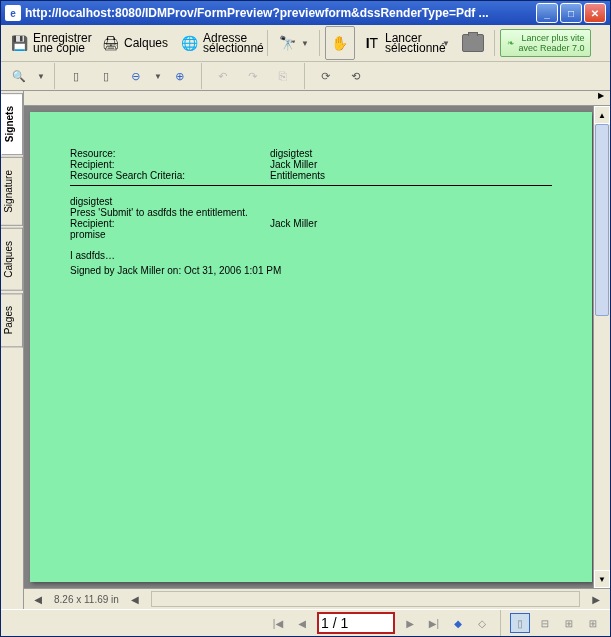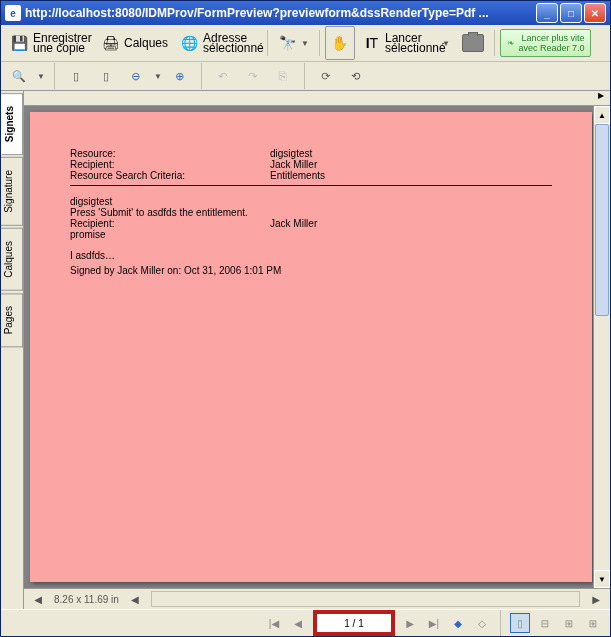--- a/index.html
+++ b/index.html
@@ -21,34 +21,34 @@
 .subbar{height:28px;background:#ece9d8;border-bottom:1px solid #999;display:flex;align-items:center;padding:0 6px;gap:6px}
 .zselect{width:80px;height:18px;font-size:11px;background:#fff;border:1px solid #7f9db9;text-align:center}
 .ibtn{width:22px;height:22px;display:flex;align-items:center;justify-content:center;border:1px solid transparent;color:#555}
 .ibtn.dis{color:#bbb}
 .content{flex:1;display:flex;background:#999;position:relative}
 .sidetabs{width:22px;background:#ece9d8;display:flex;flex-direction:column;border-right:1px solid #999}
 .vtab{flex:0 0 auto;writing-mode:vertical-rl;transform:rotate(180deg);padding:12px 2px;text-align:center;font-size:10px;border:1px solid #999;border-right:none;margin-top:2px;background:#ece9d8;cursor:pointer}
 .vtab.active{background:#fff;font-weight:bold;border-right:1px solid #fff;position:relative;z-index:2}
 .pdfarea{flex:1;background:#818181;display:flex;flex-direction:column;position:relative}
 .pdfwrap{flex:1;display:flex;justify-content:center;padding:6px 18px 6px 6px;overflow:hidden;position:relative}
-.page{background:#fca5a5;width:100%;box-shadow:2px 2px 4px rgba(0,0,0,.4);padding:36px 40px;box-sizing:border-box;font-size:10px;color:#000}
+.page{background:#86efac;width:100%;box-shadow:2px 2px 4px rgba(0,0,0,.4);padding:36px 40px;box-sizing:border-box;font-size:10px;color:#000}
 .page hr{border:none;border-top:1px solid #000;margin:4px 0 10px}
 .kv{display:flex}
 .kv .k{width:200px}
 .vscroll{position:absolute;right:0;top:0;width:16px;bottom:0;background:#ece9d8;border-left:1px solid #999;display:flex;flex-direction:column}
 .vscroll .arr{height:16px;background:#ece9d8;border:1px solid #fff;display:flex;align-items:center;justify-content:center;font-size:8px}
 .vscroll .track{flex:1;background:#ece9d8;position:relative}
 .vscroll .thumb{position:absolute;left:1px;right:1px;top:0;height:190px;background:#cdd9ef;border:1px solid #8aa4d8;border-radius:2px}
 .hruler{height:20px;background:#ece9d8;border-top:1px solid #999;display:flex;align-items:center;font-size:10px;color:#555;padding:0 6px;gap:8px}
 .hruler .arr{width:16px;text-align:center}
 .hruler .track{flex:1;height:14px;background:#ece9d8;border:1px solid #c0c0b0}
 .navbar{height:26px;background:#ece9d8;border-top:1px solid #fff;display:flex;align-items:center;justify-content:center;gap:6px;padding:0 8px}
 .navbar .spacer{flex:1}
-.pgbox{width:70px;height:16px;border:4px solid #b91c1c;background:#fff;text-align:center;font-size:10px}
+.pgbox{width:70px;height:16px;border:2px solid #b91c1c;background:#fff;font-size:14px}
 .navi{width:18px;height:18px;display:flex;align-items:center;justify-content:center;color:#888;font-size:10px}
 .promo{background:linear-gradient(to bottom,#e6ffe0,#c8f0b8);border:1px solid #6a6;color:#2a7a2a;font-size:9px;padding:3px 6px;display:flex;align-items:center;gap:4px;border-radius:2px}
 .cam{width:20px;height:16px;border:1px solid #666;background:#888;border-radius:2px;position:relative}
 .cam:before{content:"";position:absolute;top:-3px;left:5px;width:8px;height:3px;background:#888;border:1px solid #666;border-bottom:none}
 </style>
 </head>
 <body>
 
 <div class="window">
 

